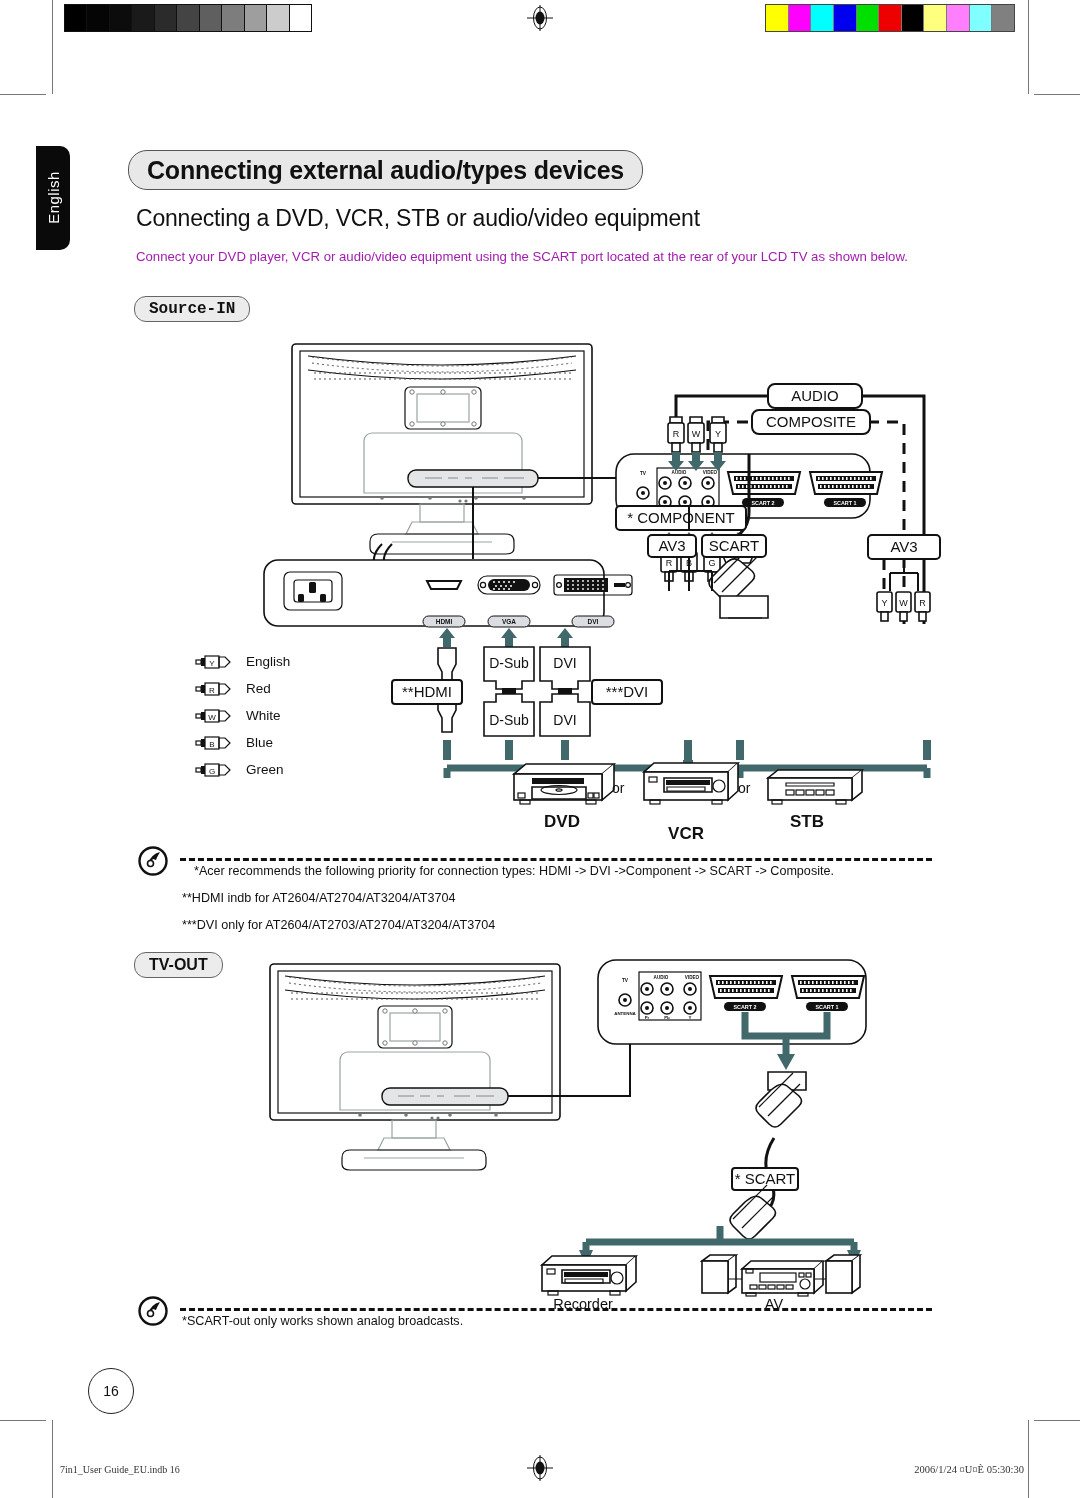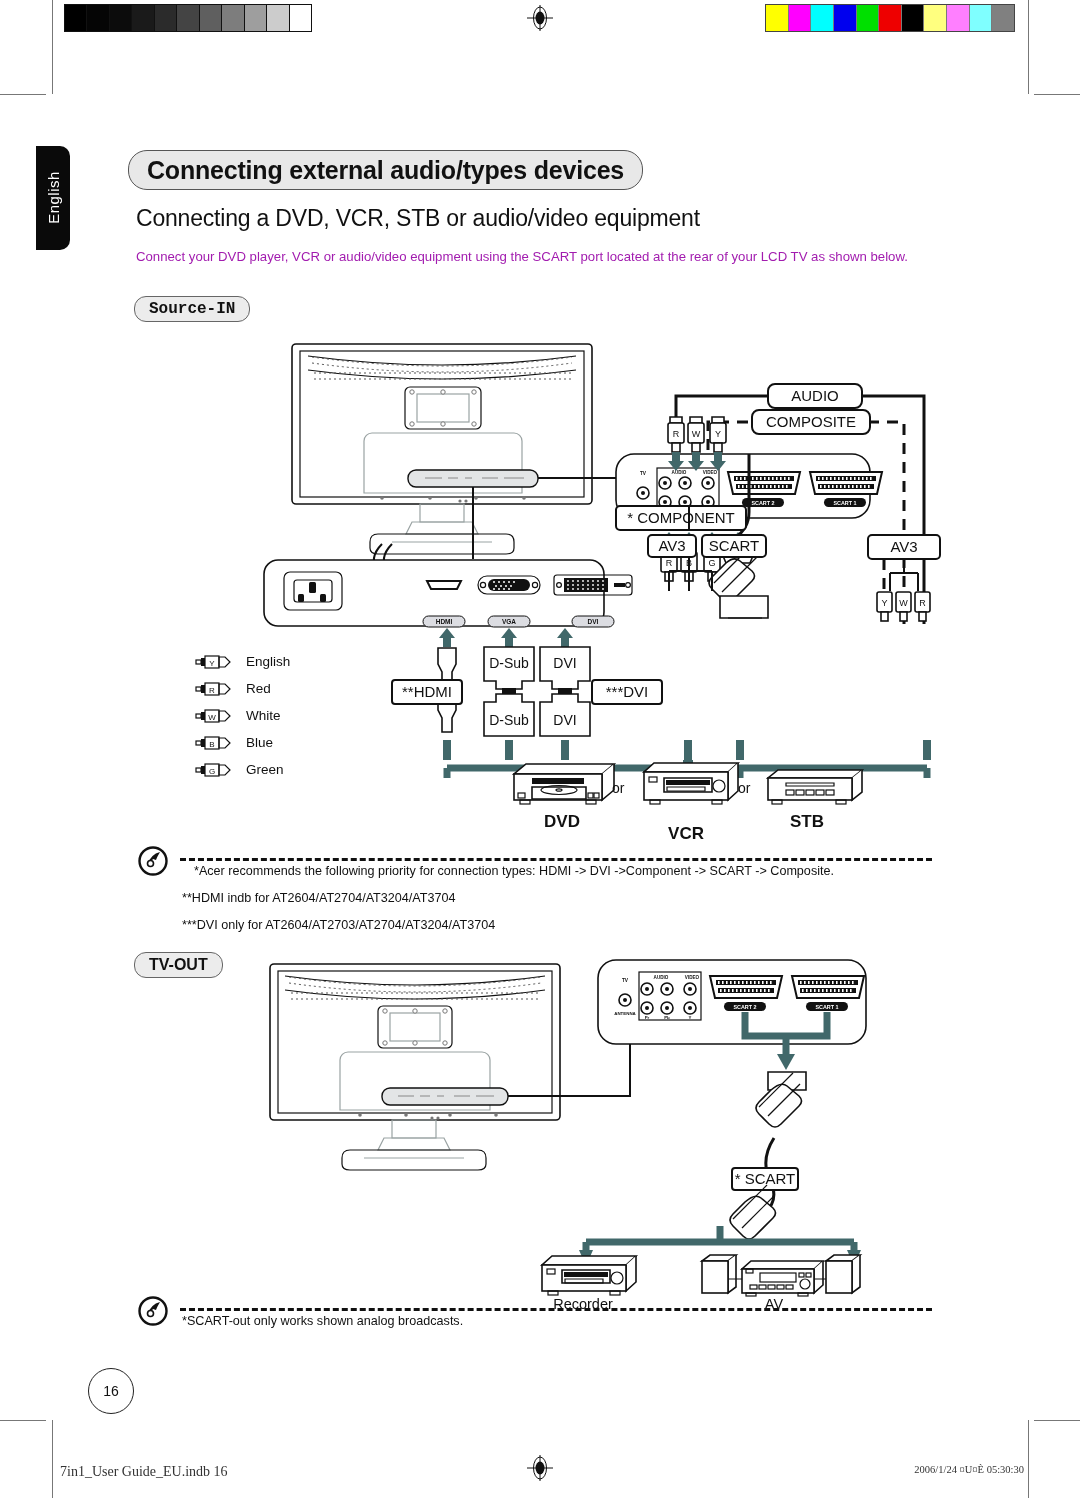--- a/index.html
+++ b/index.html
@@ -63,21 +63,21 @@
   #or-1{left:612px;top:780px;font-size:14px;}
   #or-2{left:738px;top:780px;font-size:14px;}
   #cap-recorder{left:518px;top:1296px;width:130px;}
   #cap-av{left:724px;top:1296px;width:100px;}
 
   
   #page-number{left:88px;top:1368px;width:44px;height:44px;border:1.6px solid #222;border-radius:50%;
      display:flex;align-items:center;justify-content:center;font-size:14px;color:#111;}
 
   
-  #footer-left{left:60px;top:1464px;font-size:14px;color:#333;font-family:"Liberation Serif",serif;}
+  #footer-left{left:60px;top:1464px;font-size:10px;color:#333;font-family:"Liberation Serif",serif;}
   #footer-right{right:56px;top:1464px;font-size:10.5px;color:#333;font-family:"Liberation Serif",serif;text-align:right;}
   #footer-reg{left:527px;top:1455px;}
 
   
   #diagram-source{left:120px;top:330px;width:840px;height:520px;}
   #diagram-tvout{left:120px;top:950px;width:840px;height:360px;}
   svg{overflow:visible;}
   .ln{fill:none;stroke:#111;stroke-width:2;}
   .ln3{fill:none;stroke:#111;stroke-width:3;}
   .lnthin{fill:none;stroke:#111;stroke-width:1.2;}

